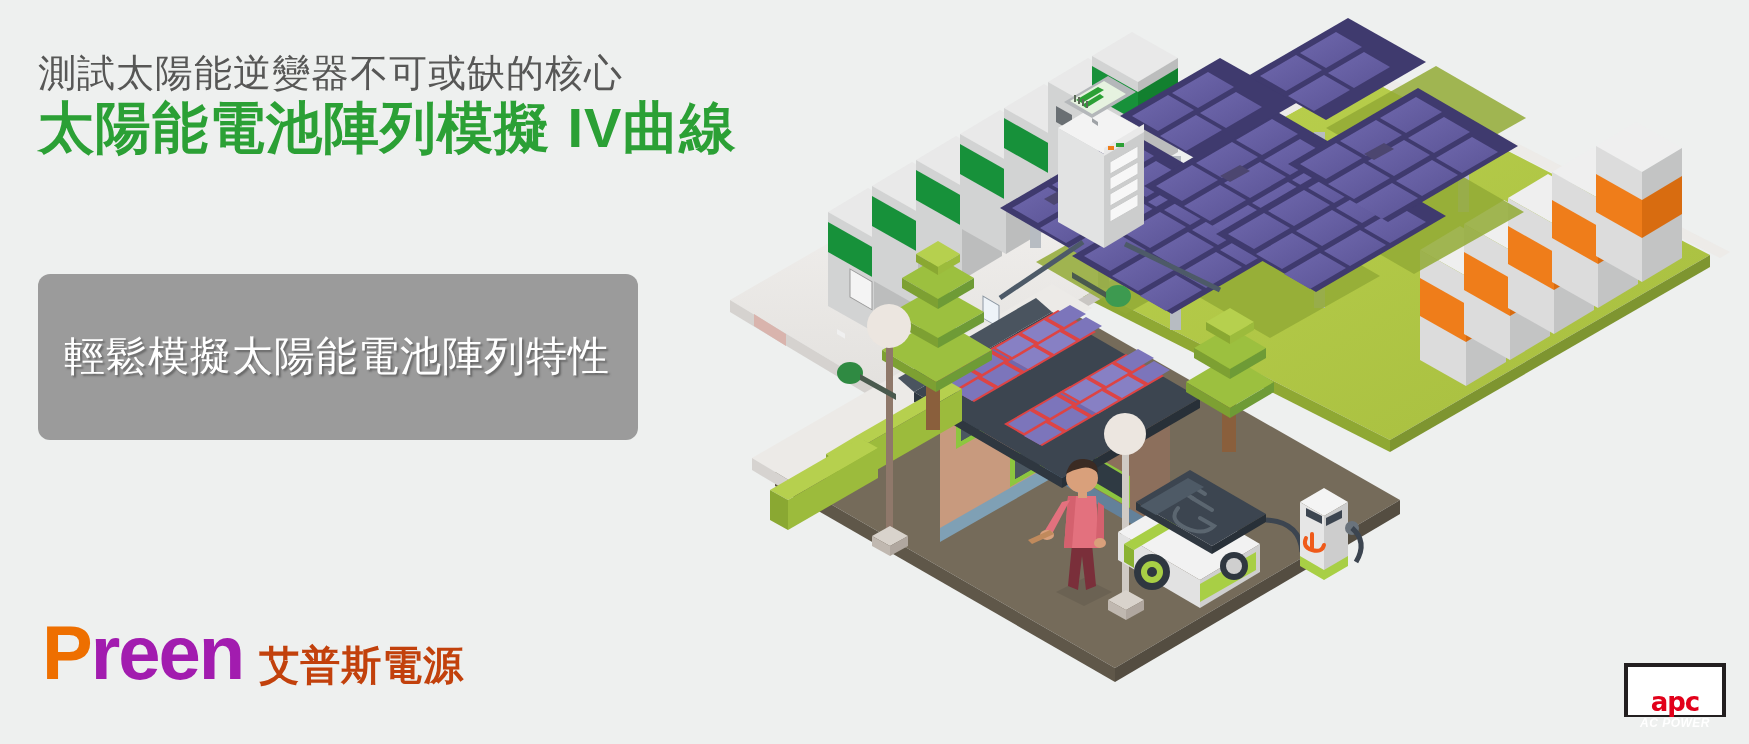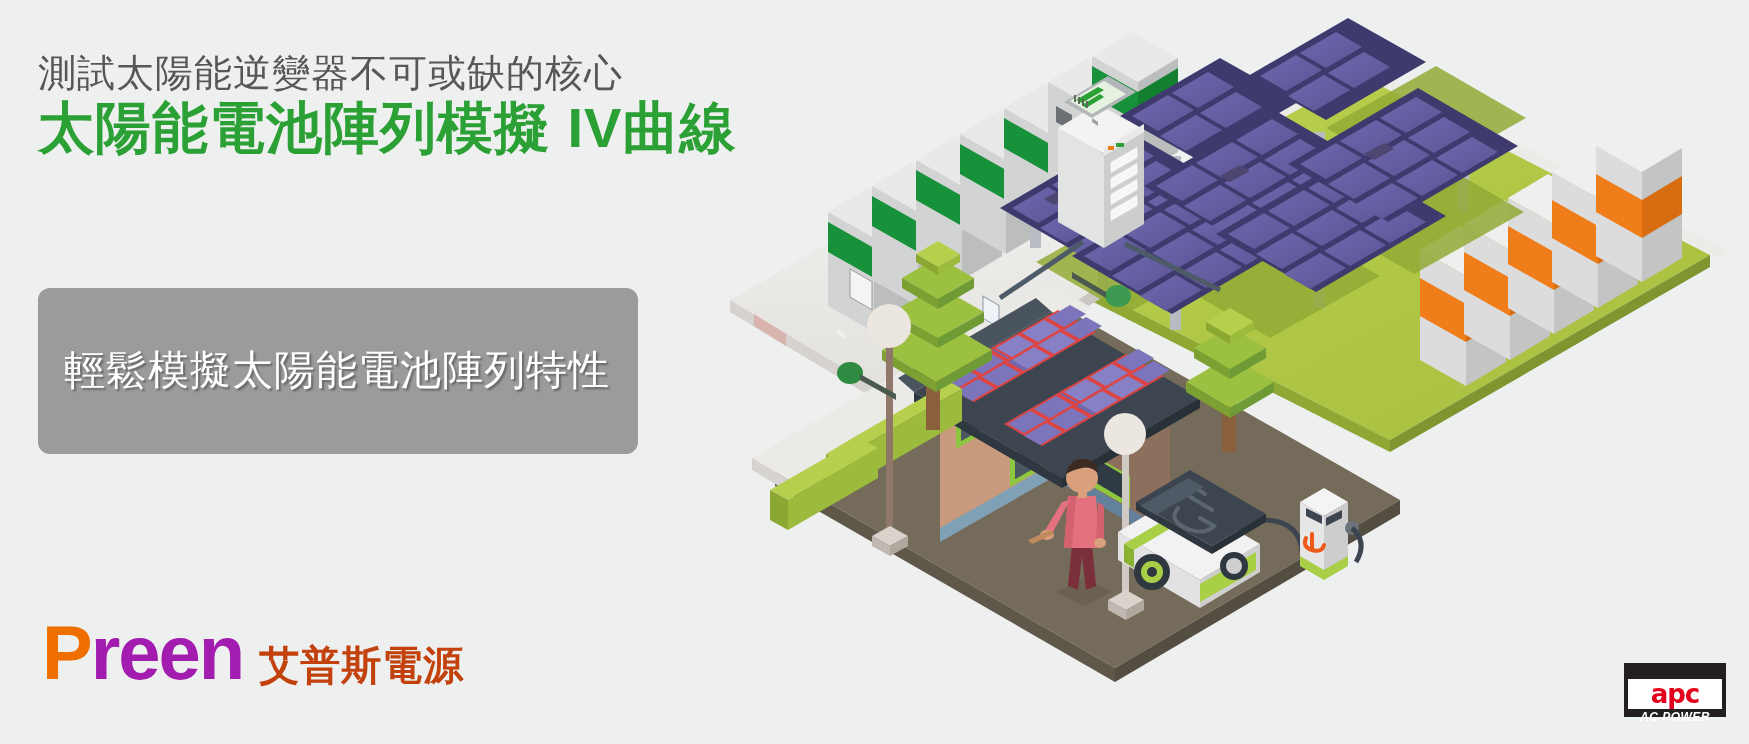--- a/index.html
+++ b/index.html
@@ -35,21 +35,21 @@
     font-weight: 700;
     color: #2ba035;
     letter-spacing: 1px;
     line-height: 1.15;
     white-space: nowrap;
   }
 
   
   #callout {
     position: absolute;
-    left: 38px; top: 288px;
+    left: 38px; top: 274px;
     width: 600px; height: 166px;
     background: #9b9b9b;
     border-radius: 12px;
     display: flex;
     flex-direction: column;
     justify-content: center;
     padding-left: 26px;
   }
   .callout-line {
     font-size: 41px;
@@ -88,22 +88,22 @@
   
   #apc-logo {
     position: absolute;
     right: 24px; bottom: 28px;
     width: 100px; height: 52px;
     background: #231f20;
     padding: 3px;
     box-shadow: 0 0 0 1px #231f20;
   }
   #apc-top {
-    height: 30px; background: #ffffff;
-    display: flex; align-items: center; justify-content: center; margin-top: 12px;
+    height: 48px; background: #ffffff;
+    display: flex; align-items: flex-end; justify-content: center;
   }
   #apc-word {
     font-size: 26px; font-weight: 700;
     color: #e2001a; line-height: 1;
     letter-spacing: -1px;
     font-family: "DejaVu Sans", sans-serif;
   }
   #apc-bottom {
     height: 16px;
     display: flex; align-items: center; justify-content: center;

